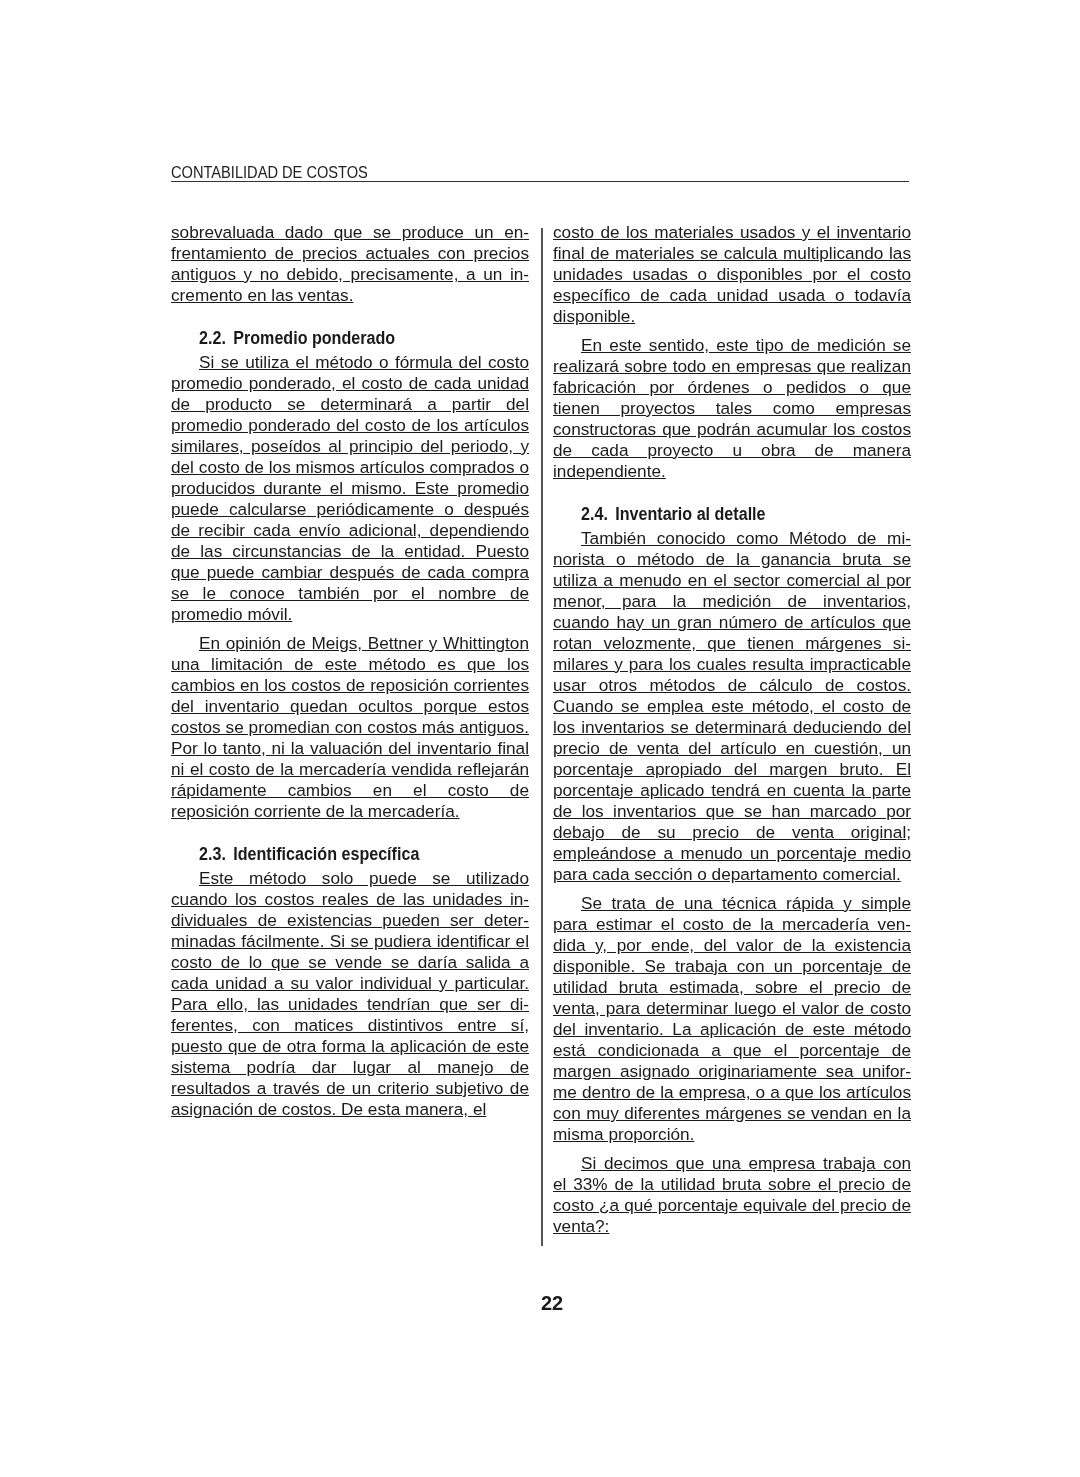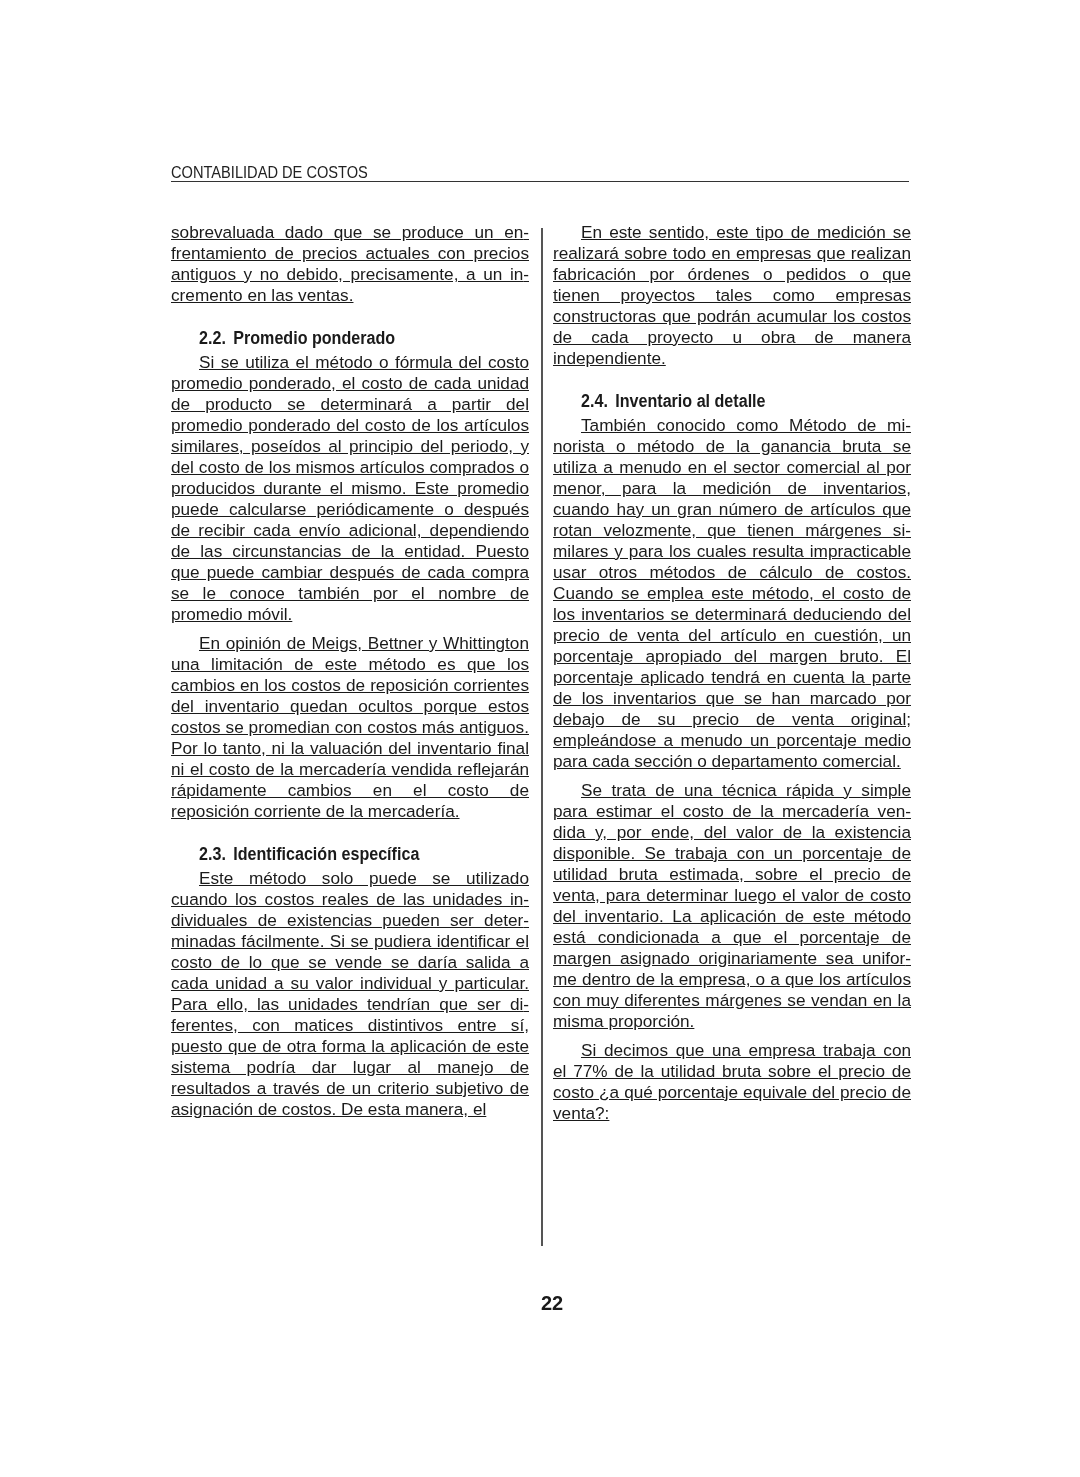--- a/index.html
+++ b/index.html
@@ -41,22 +41,23 @@
   <p class="para">En opinión de Meigs, Bettner y Whitting­ton una limitación de este método es que los cambios en los costos de reposición corrien­tes del inventario quedan ocultos porque estos costos se promedian con costos más antiguos. Por lo tanto, ni la valuación del inventario final ni el costo de la mercadería vendida reflejarán rápidamente cambios en el costo de reposición corriente de la mer­cadería.</p>
   <div class="heading">
     <span class="num">2.3.</span><span>Identificación específica</span>
   </div>
   <p class="para">Este método solo puede se utilizado cuando los costos reales de las unidades in­dividuales de existencias pueden ser deter­minadas fácilmente. Si se pudiera identificar el costo de lo que se vende se daría salida a cada unidad a su valor individual y particular. Para ello, las unidades tendrían que ser di­ferentes, con matices distintivos entre sí, puesto que de otra forma la aplicación de este sistema podría dar lugar al manejo de resultados a través de un criterio subjetivo de asignación de costos. De esta manera, el</p>
 </div>
 
 <div class="divider"></div>
 
 <div class="col col-right">
+  <p class="para noindent">costo de los materiales usados y el inven­tario final de materiales se calcula multipli­cando las unidades usadas o disponibles por el costo específico de cada unidad usada o todavía disponible.</p>
   <p class="para">En este sentido, este tipo de medición se realizará sobre todo en empresas que realizan fabricación por órdenes o pedidos o que tienen proyectos tales como empresas constructoras que podrán acumular los costos de cada pro­yecto u obra de manera independiente.</p>
   <div class="heading">
     <span class="num">2.4.</span><span>Inventario al detalle</span>
   </div>
   <p class="para">También conocido como Método de mi­norista o método de la ganancia bruta se utiliza a menudo en el sector comercial al por menor, para la medición de inventarios, cuando hay un gran número de artículos que rotan velozmente, que tienen márgenes si­milares y para los cuales resulta impractica­ble usar otros métodos de cálculo de costos. Cuando se emplea este método, el costo de los inventarios se determinará deduciendo del precio de venta del artículo en cuestión, un porcentaje apropiado del margen bruto. El porcentaje aplicado tendrá en cuenta la parte de los inventarios que se han marca­do por debajo de su precio de venta origi­nal; empleándose a menudo un porcentaje medio para cada sección o departamento comercial.</p>
   <p class="para">Se trata de una técnica rápida y simple para estimar el costo de la mercadería ven­dida y, por ende, del valor de la existencia disponible. Se trabaja con un porcentaje de utilidad bruta estimada, sobre el precio de venta, para determinar luego el valor de cos­to del inventario. La aplicación de este méto­do está condicionada a que el porcentaje de margen asignado originariamente sea unifor­me dentro de la empresa, o a que los artícu­los con muy diferentes márgenes se vendan en la misma proporción.</p>
-  <p class="para">Si decimos que una empresa trabaja con el 77% de la utilidad bruta sobre el precio de costo ¿a qué porcentaje equivale del precio de venta?:</p>
+  <p class="para">Si decimos que una empresa trabaja con el 33% de la utilidad bruta sobre el precio de costo ¿a qué porcentaje equivale del precio de venta?:</p>
 </div>
 
 <div class="page-number">22</div>
 
 </body></html>

